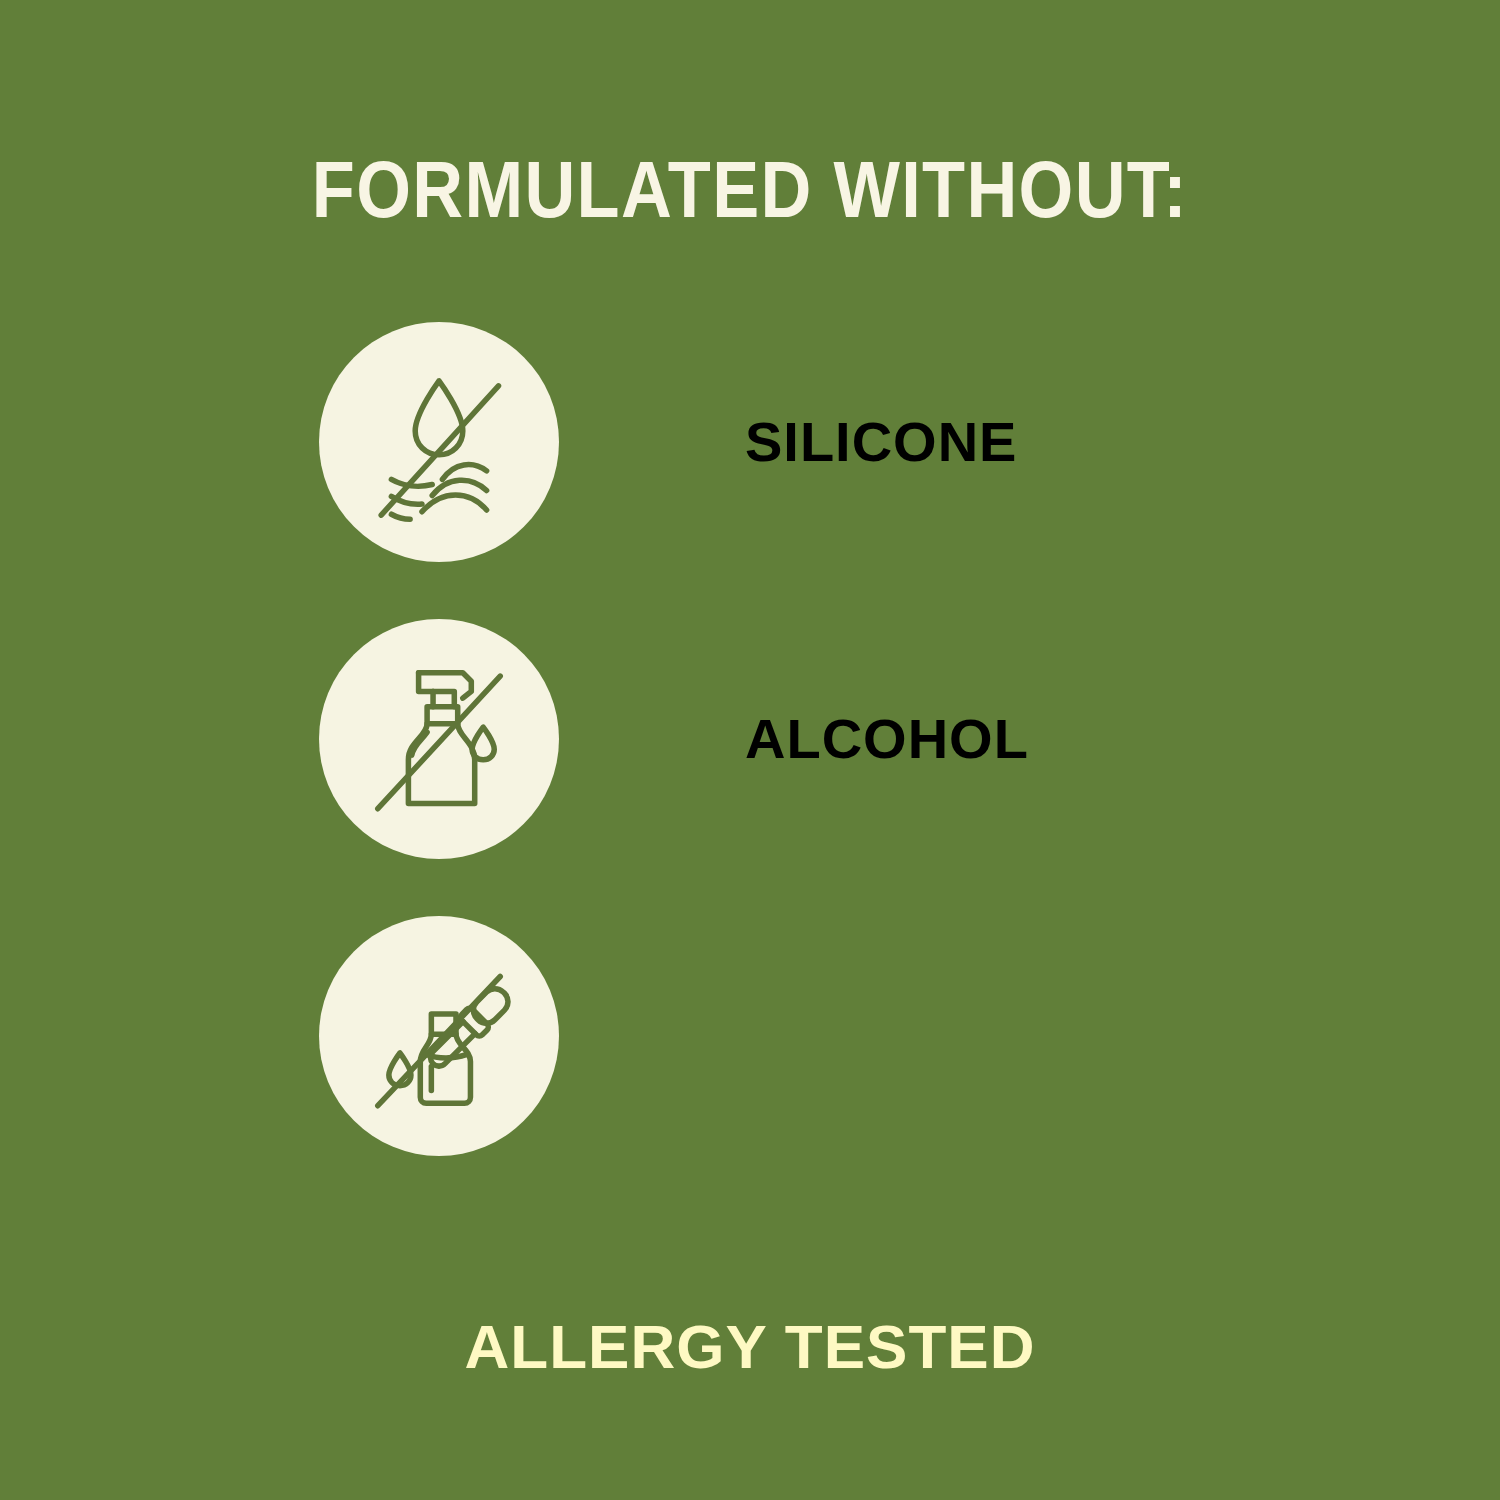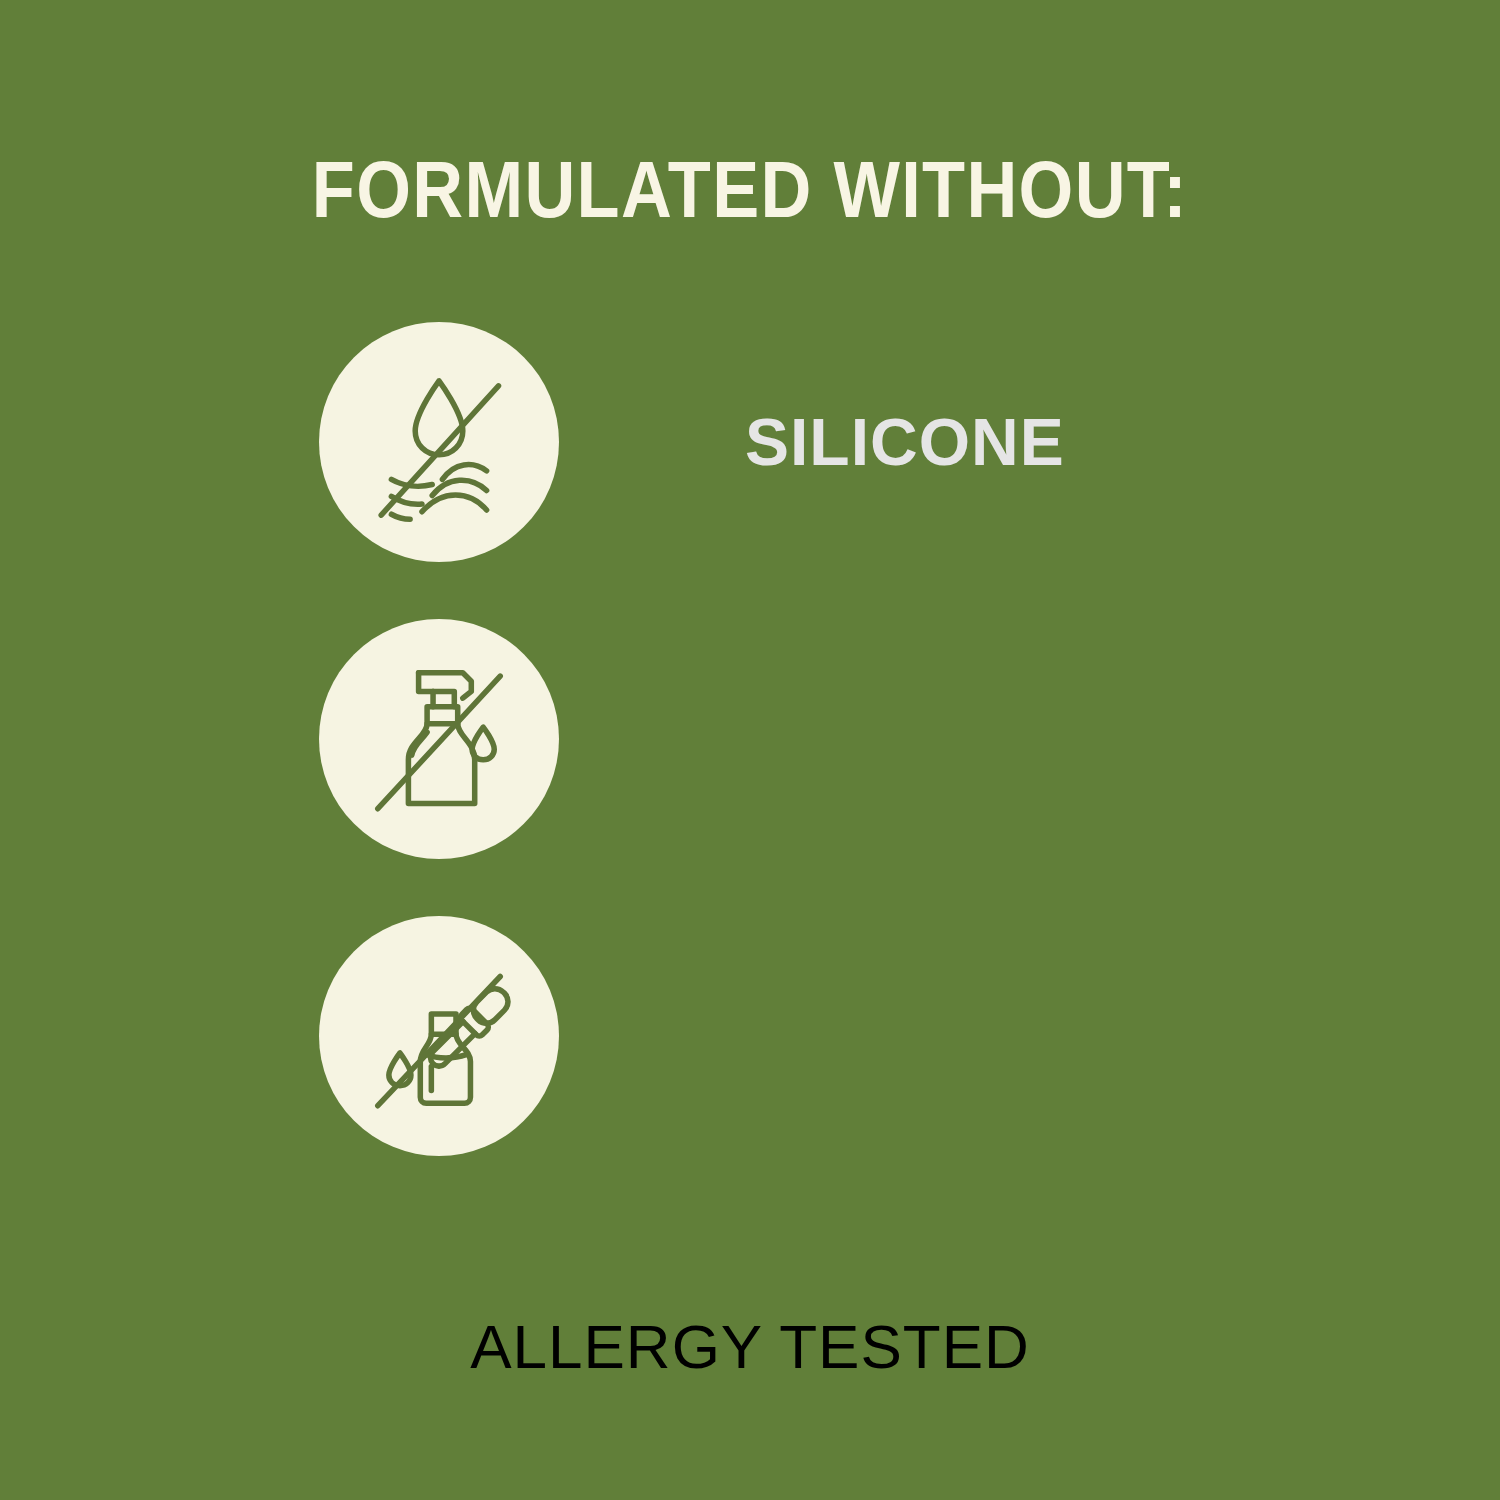--- a/index.html
+++ b/index.html
@@ -74,39 +74,39 @@
     height: 170px;
   }
 
   .row-label {
     position: absolute;
     left: 745px;
     top: 0;
     height: 240px;
     display: flex;
     align-items: center;
-    color: #e5e5e5;
-    font-size: 66px;
+    color: #000000;
+    font-size: 56px;
     font-weight: 600;
     letter-spacing: 1px;
     line-height: 1;
     white-space: nowrap;
     -webkit-font-smoothing: antialiased;
   }
 
   
   .footer {
     position: absolute;
     left: 0;
     top: 1316px;
     width: 1500px;
     text-align: center;
-    color: #000000;
+    color: #fef9c3;
     font-size: 62px;
-    font-weight: 400;
+    font-weight: 700;
     letter-spacing: 1px;
     line-height: 1;
     white-space: nowrap;
     -webkit-font-smoothing: antialiased;
   }
 </style>
 </head>
 <body>
 
 <div id="page">
@@ -152,20 +152,21 @@
             <path d="M86 82 C86 96 64 104 64 124 V176 H142 V124 C142 104 122 96 122 82"></path>
 
             <path d="M86 92 C80 101 70 107 68 119"></path>
 
             <path d="M152 86 C152 86 139 103 139 112 C139 119 144.5 124.5 152 124.5 C159.5 124.5 165 119 165 112 C165 103 152 86 152 86 Z"></path>
           </g>
 
           <line x1="28" y1="182" x2="172" y2="26" stroke="#5F7538" stroke-width="6.5" stroke-linecap="round"></line>
         </svg>
       </div>
+      <div class="row-label">ALCOHOL</div>
     </div>
 
     <div class="row">
       <div class="badge">
         <svg viewBox="0 0 200 200">
           <g fill="none" stroke="#5F7538" stroke-width="6.5" stroke-linecap="round" stroke-linejoin="round">
 
             <g transform="rotate(45 100 100)">
               <rect x="103" y="10" width="30" height="44" rx="14"></rect>
               <rect x="101" y="50" width="34" height="18" rx="5"></rect>

